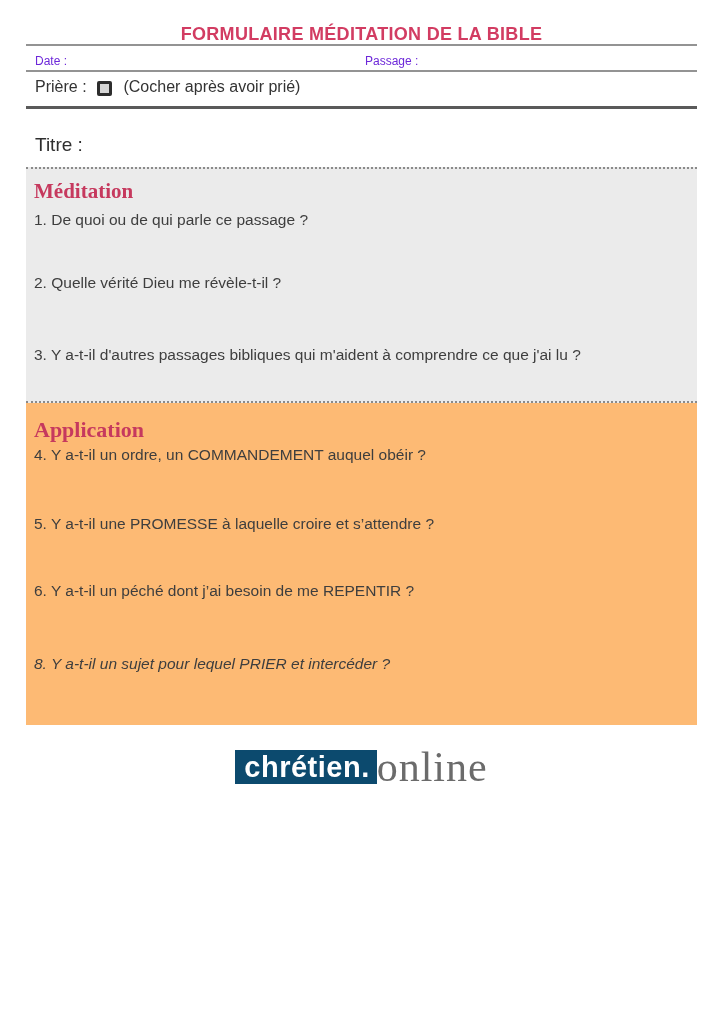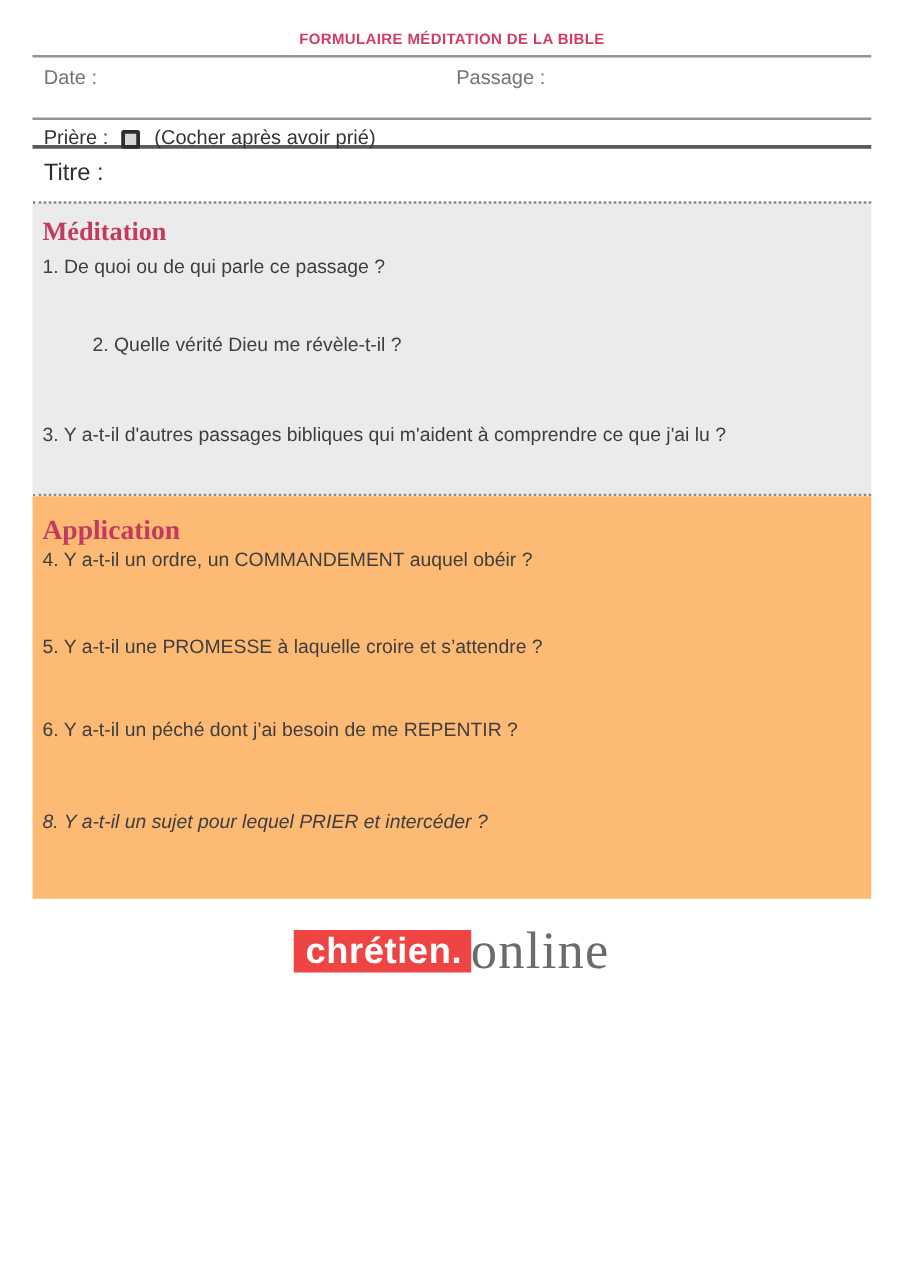--- a/index.html
+++ b/index.html
@@ -11,46 +11,46 @@
     font-family: "Liberation Sans", sans-serif;
     color: #3e3e3e;
     overflow: hidden;
   }
   .page { padding: 0 26px; }
 
   .main-title {
     padding-top: 24px;
     height: 44px;
     text-align: center;
-    font-size: 12px;
+    font-size: 18px;
     font-weight: bold;
     letter-spacing: 0.3px;
     color: #d23c62;
   }
 
   .rule { border: none; margin: 0; }
   .rule.thin  { border-top: 2px solid #939393; }
   .rule.thick { border-top: 3px solid #5a5a5a; }
 
   .row { position: relative; }
-  .date-row { height: 48px; padding: 8px 0 0 9px; font-size: 16px; color: #737373; }
+  .date-row { height: 24px; padding: 8px 0 0 9px; font-size: 12px; color: #6d28d9; }
   .date-row .passage { position: absolute; left: 339px; top: 8px; }
 
-  .priere-row { height: 20px; padding: 6px 0 0 9px; font-size: 16px; color: #333; }
+  .priere-row { height: 34px; padding: 6px 0 0 9px; font-size: 16px; color: #333; }
   .checkbox {
     display: inline-block;
     width: 15px; height: 15px;
     border: 3px solid #2d2d2d;
     background: #d6d6d6;
     border-radius: 2px;
     margin: 0 7px 0 6px;
     vertical-align: -4px;
   }
 
-  .titre-row { height: 42px; padding: 9px 0 0 9px; font-size: 19px; color: #2e2e2e; }
+  .titre-row { height: 42px; padding: 9px 0 0 9px; font-size: 19px; color: #2e2e2e; margin-top: 16px; }
 
   section { margin: 0; }
   section.gray {
     background: #ebebeb;
     border-top: 2px dotted #8a8a8a;
     border-bottom: 2px dotted #8a8a8a;
   }
   section h2 {
     margin: 0;
     font-family: "Liberation Serif", serif;
@@ -61,21 +61,21 @@
   }
   .q {
     margin: 0;
     font-size: 15.5px;
     line-height: 17px;
     color: #3e3e3e;
   }
 
   .sec-meditation { padding: 10px 14px 38px 8px; }
   .sec-meditation .q1 { margin-top: 8px; }
-  .sec-meditation .q2 { margin-top: 46px; margin-left: 40px; }
+  .sec-meditation .q2 { margin-top: 46px; }
   .sec-meditation .q3 { margin-top: 55px; }
 
   .sec-application { padding: 14px 10px 53px 8px; background: #fdba74; }
   .sec-application h2 { font-size: 22px; line-height: 26px; }
   .sec-application .q4 { margin-top: 3px; }
   .sec-application .q5 { margin-top: 52px; }
   .sec-application .q6 { margin-top: 50px; }
   .sec-application .q7 { margin-top: 56px; }
   .sec-application .q8 { margin-top: 56px; font-style: italic; }
 
@@ -84,21 +84,21 @@
   .sec-memorisation .q10 { margin-top: 53px; }
 
   footer {
     margin-top: 25px;
     display: flex;
     justify-content: center;
     align-items: center;
   }
   .brand-box {
     display: inline-block;
-    background: #ef4444;
+    background: #0c4a6e;
     color: #ffffff;
     font-weight: bold;
     font-size: 29px;
     line-height: 34px;
     padding: 0 7px 0 9px;
     letter-spacing: 0.5px;
   }
   .brand-suffix {
     font-family: "Liberation Serif", serif;
     font-size: 42px;

